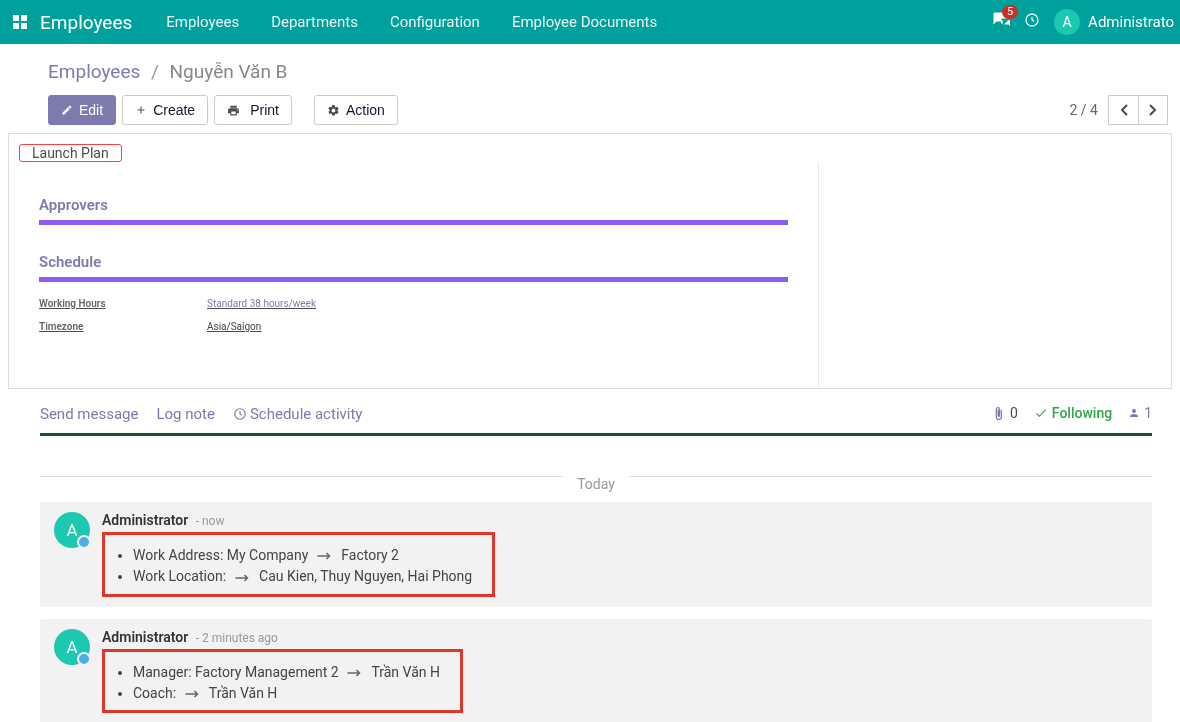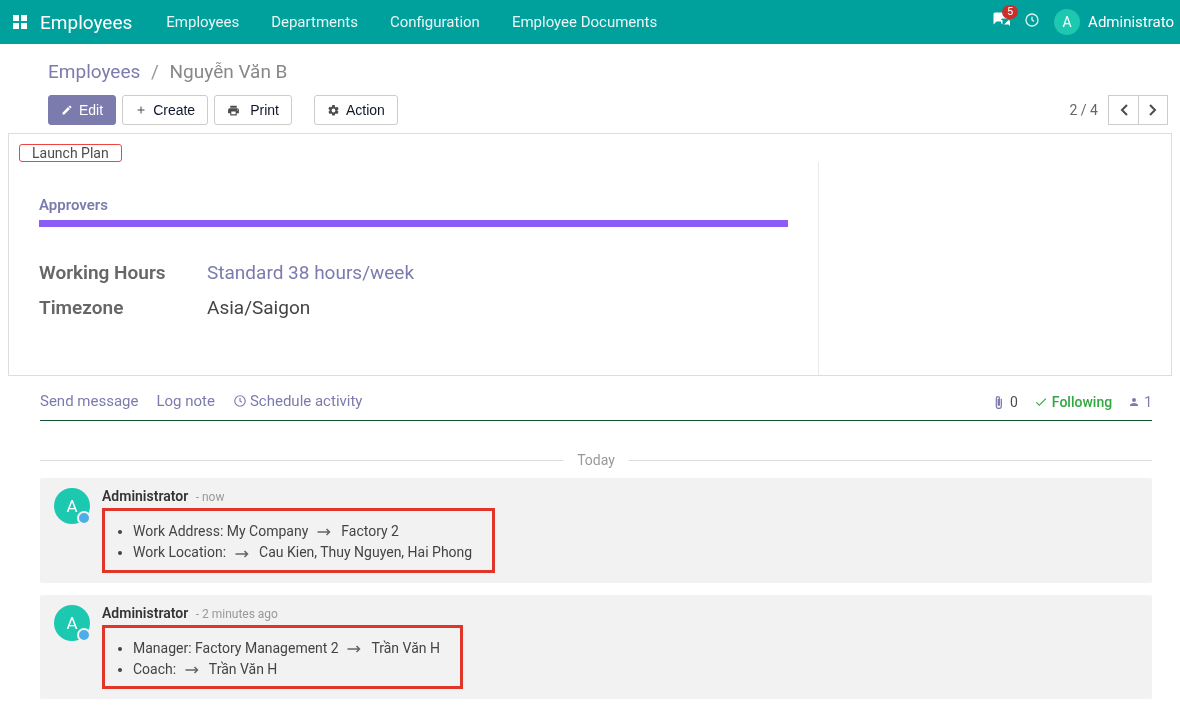--- a/index.html
+++ b/index.html
@@ -38,40 +38,40 @@
 .pager-arrows .arrow { width: 30px; height: 30px; border: 1px solid #ccc; display: flex; align-items: center; justify-content: center; cursor: pointer; }
 .pager-arrows .arrow:first-child { border-right: none; }
 
 .sheet { margin: 0 8px; border: 1px solid #ddd; background: #fff; }
 .launch { border: 1px solid #ef4444; padding: 0 12px; display: inline-block; margin: 10px 0 0 10px; cursor: pointer; border-radius: 3px; }
 
 .sheetbody { display: flex; }
 .sheetleft { width: 810px; padding: 34px 30px 50px; border-right: 1px solid #e9e9e9; }
 .sheetright { flex: 1; }
 
-.sect-title { color: #7C7BAD; font-weight: 600; font-size: 15px; border-bottom: 7px solid #8b5cf6; padding-bottom: 6px; margin-bottom: 10px; }
+.sect-title { color: #7C7BAD; font-weight: 600; font-size: 15px; border-bottom: 5px solid #8b5cf6; padding-bottom: 6px; margin-bottom: 10px; }
 .sect { margin-bottom: 28px; }
-.fieldrow { display: flex; padding: 6px 0; font-size: 19px; }
+.fieldrow { display: flex; padding: 6px 0; font-size: 10px; text-decoration: underline; }
 .fieldrow .label { width: 168px; color: #666; font-weight: 600; }
 .fieldrow .value { color: #444; }
 .fieldrow .value.link { color: #7C7BAD; }
 
 .chatter { padding: 10px 28px 0 40px; }
-.chatter-header { display: flex; align-items: flex-end; border-bottom: 1px solid #14532d; padding: 6px 0 10px; }
+.chatter-header { display: flex; align-items: flex-start; border-bottom: 3px solid #14532d; padding: 6px 0 10px; }
 .chatter-header .tab { color: #7C7BAD; margin-right: 18px; cursor: pointer; font-size: 15px; }
 .chatter-header .tab svg { width: 14px; height: 14px; vertical-align: -2px; margin-right: 3px; fill: currentColor; }
 .chatter-header .chspacer { flex: 1; }
 .chatter-header .attach { margin-right: 16px; display: flex; align-items: center; gap: 4px; color: #7C; }
 .chatter-header .attach svg { width: 15px; height: 15px; fill: #7C7BAD; }
 .chatter-header .following { color: #2fa841; font-weight: 500; margin-right: 16px; display: flex; align-items: center; gap: 4px; }
 .chatter-header .following svg { width: 14px; height: 14px; fill: #2fa841; }
 .chatter-header .followers { color: #7C7BAD; display: flex; align-items: center; gap: 4px; }
 .chatter-header .followers svg { width: 12px; height: 14px; fill: #7C7BAD; }
 
-.today-line { display: flex; align-items: center; margin: 31px 0 10px; }
+.today-line { display: flex; margin: 40px 0 10px; }
 .today-line .hr { flex: 1; border-top: 1px solid #ddd; }
 .today-line .lbl { padding: 0 14px; color: #999; }
 
 .msg { display: flex; background: #F2F2F2; border-radius: 2px; padding: 10px 14px; margin-bottom: 12px; position: relative; }
 .msg .mava { width: 36px; height: 36px; border-radius: 50%; background: #1CC8AF; color: #fff; display: flex; align-items: center; justify-content: center; font-size: 17px; position: relative; flex-shrink: 0; margin-right: 12px; }
 .msg .mava::after { content: ""; width: 10px; height: 10px; background: #4EADE5; border: 2px solid #F2F2F2; border-radius: 50%; position: absolute; right: -1px; bottom: -1px; }
 .msg .mbody { flex: 1; }
 .msg .mhdr .author { font-weight: 600; color: #333; }
 .msg .mhdr .time { color: #999; font-size: 12px; margin-left: 4px; }
 .msg ul { list-style: disc; padding-left: 22px; margin-top: 6px; color: #444; }
@@ -170,20 +170,21 @@
 </div>
 
 <div class="sheet">
   <div class="launch">Launch Plan</div>
   <div class="sheetbody">
     <div class="sheetleft">
       <div class="sect">
         <div class="sect-title">Approvers</div>
       </div>
       <div class="sect" style="margin-bottom:0">
+        <div class="sect-title">Schedule</div>
         <div class="fieldrow">
           <div class="label">Working Hours</div>
           <div class="value link">Standard 38 hours/week</div>
         </div>
         <div class="fieldrow">
           <div class="label">Timezone</div>
           <div class="value">Asia/Saigon</div>
         </div>
       </div>
     </div>

